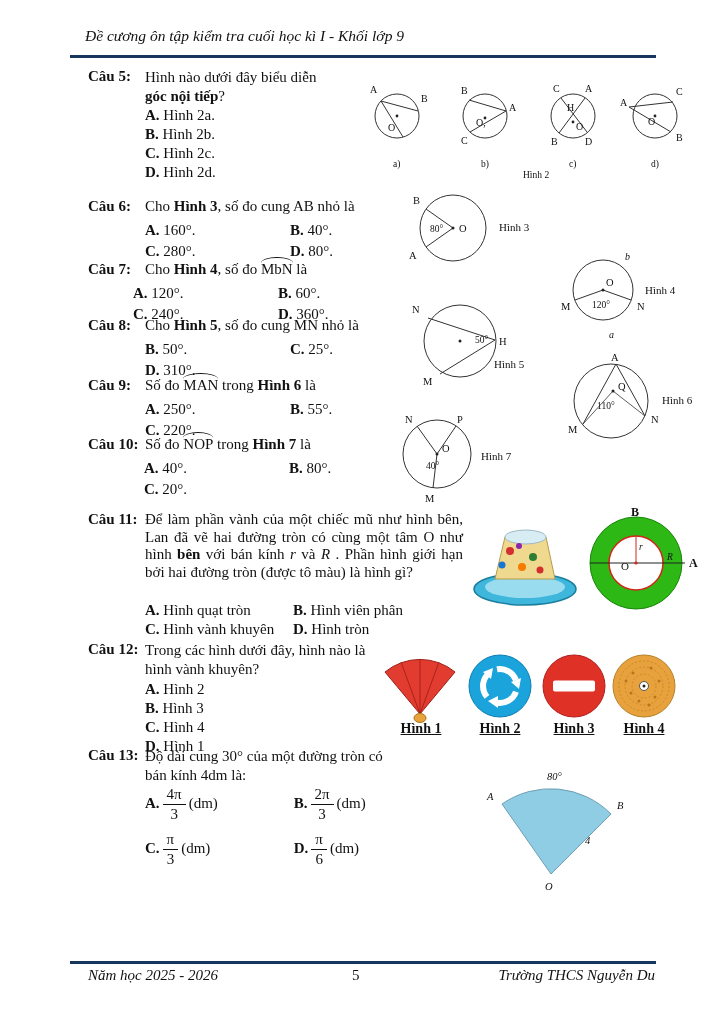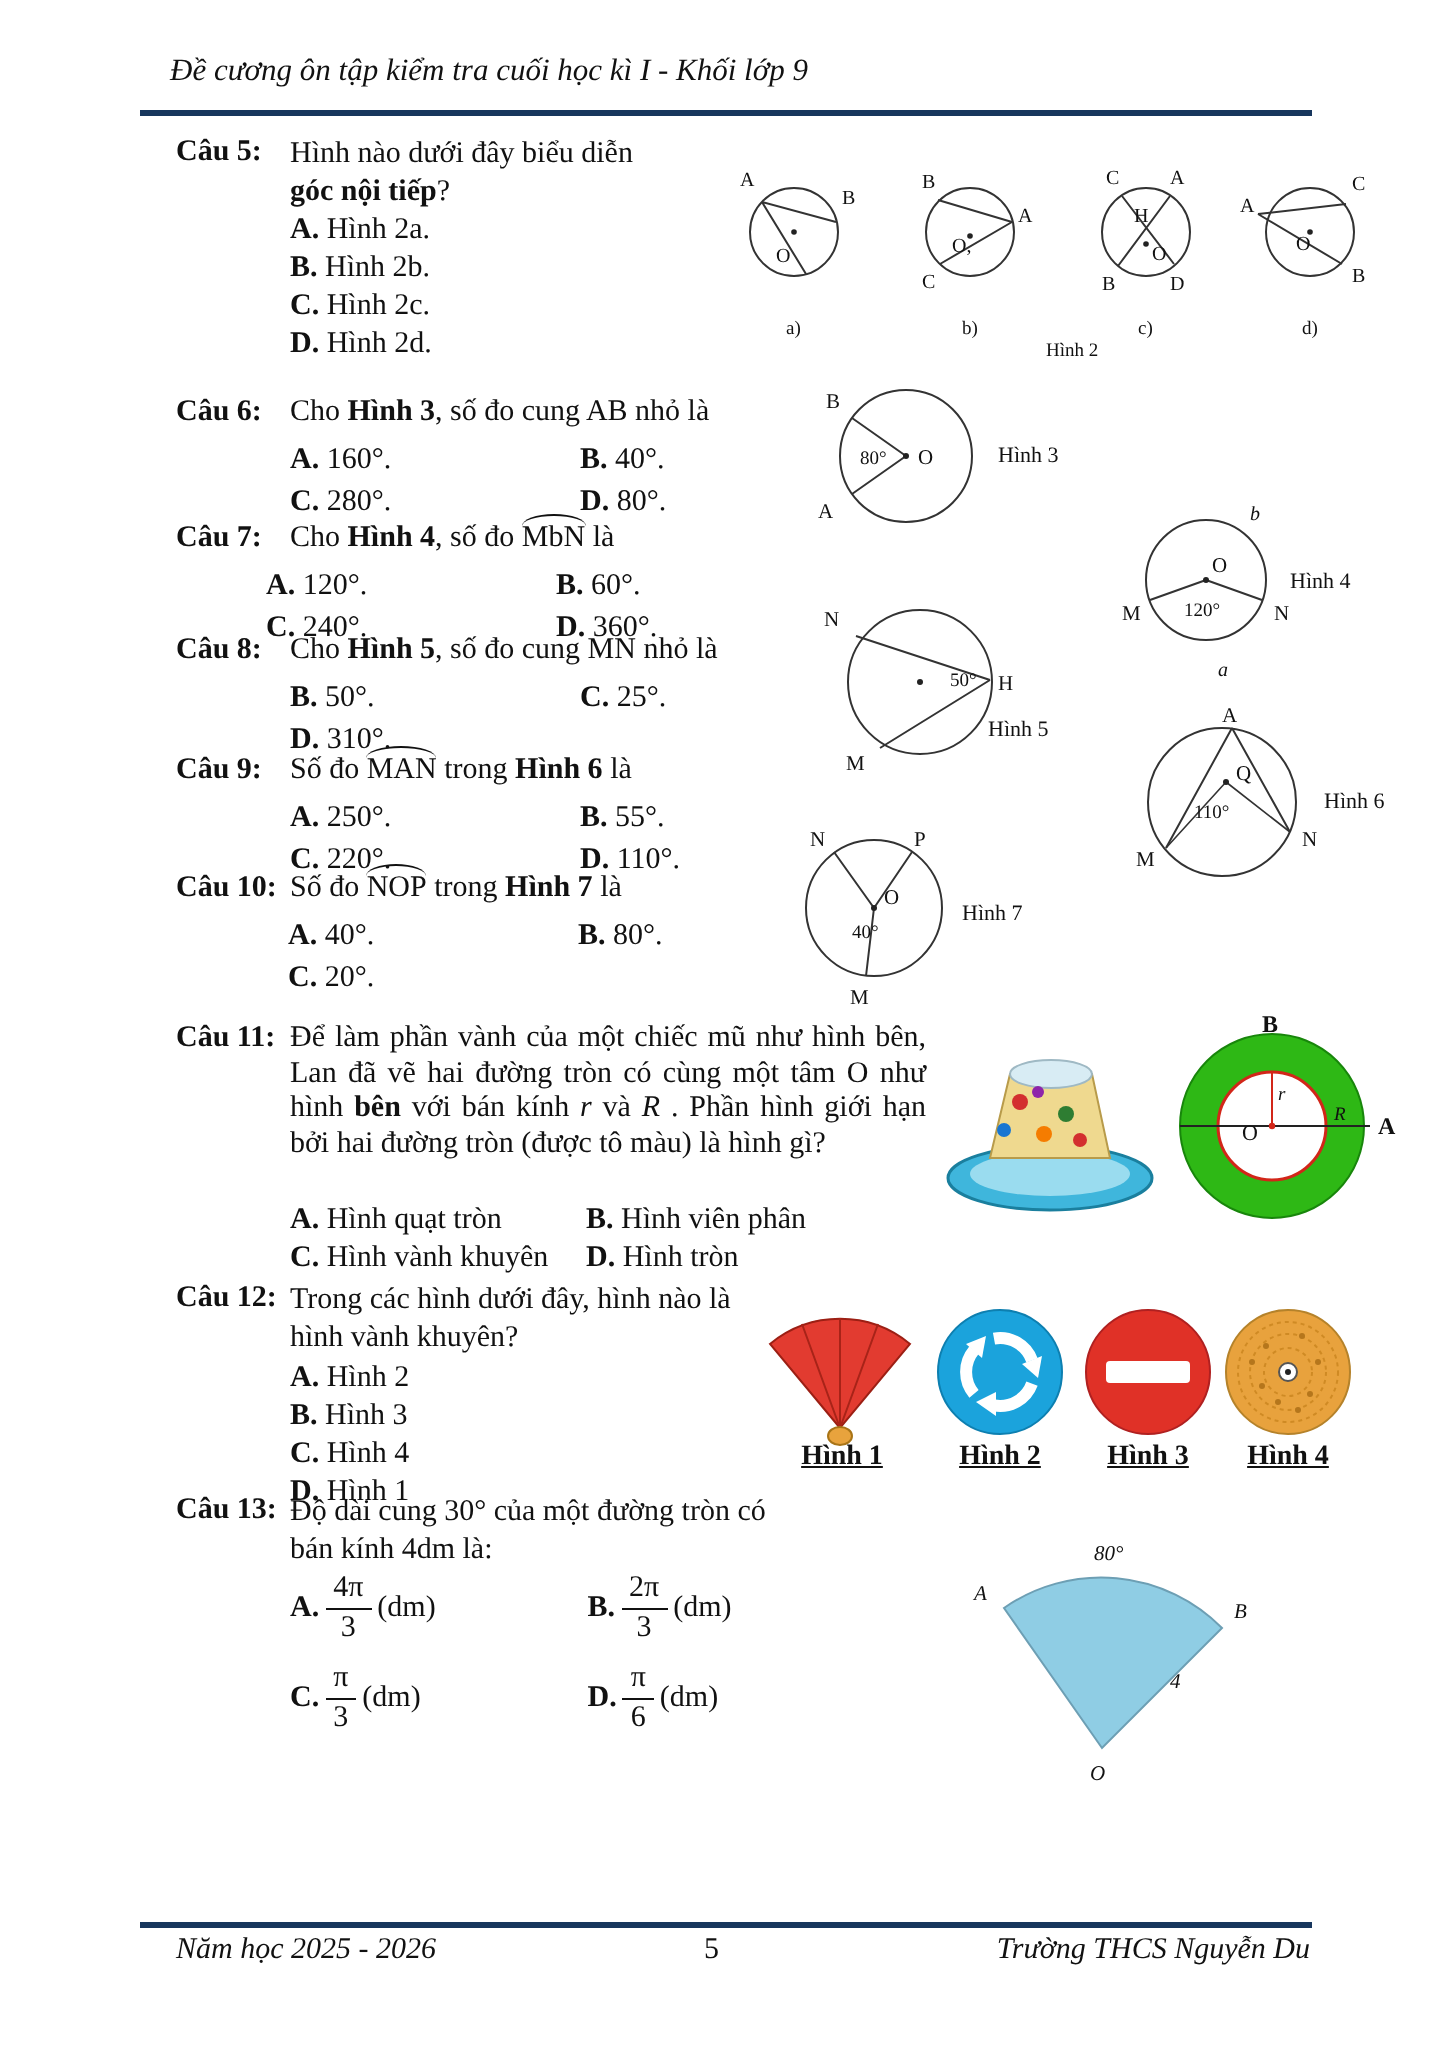--- a/index.html
+++ b/index.html
@@ -150,21 +150,20 @@
     <text x="25" y="85" font-size="10.5">M</text>
     <text x="96" y="68" font-size="11">Hình 5</text>
   </svg>
 
   <div class="abs b" style="left:88px; top:377px;">Câu 9:</div>
   <div class="abs" style="left:145px; top:377px;"><span>Số đo </span><span class="arc">MAN</span><span> trong </span><span class="b">Hình 6</span><span> là</span></div>
   <div class="abs grid2" style="left:145px; top:399px;">
     <div><span class="b">A.</span> <span>250°.</span></div>
     <div><span class="b">B.</span> <span>55°.</span></div>
     <div><span class="b">C.</span> <span>220°.</span></div>
-    <div><span class="b">D.</span> <span>110°.</span></div>
   </div>
   <svg class="abs" style="left:556px; top:353px;" width="170" height="100">
     <g stroke="#333" fill="none" stroke-width="1">
       <circle cx="55" cy="48" r="37"></circle>
       <path d="M 60 11 L 27 71 M 60 11 L 89 63"></path>
       <path d="M 57 38 L 27 71 M 57 38 L 89 63" stroke-width="0.8"></path>
     </g>
     <circle cx="57" cy="38" r="1.5" fill="#222"></circle>
     <text x="55" y="8" font-size="10.5">A</text>
     <text x="62" y="37" font-size="10.5">Q</text>

